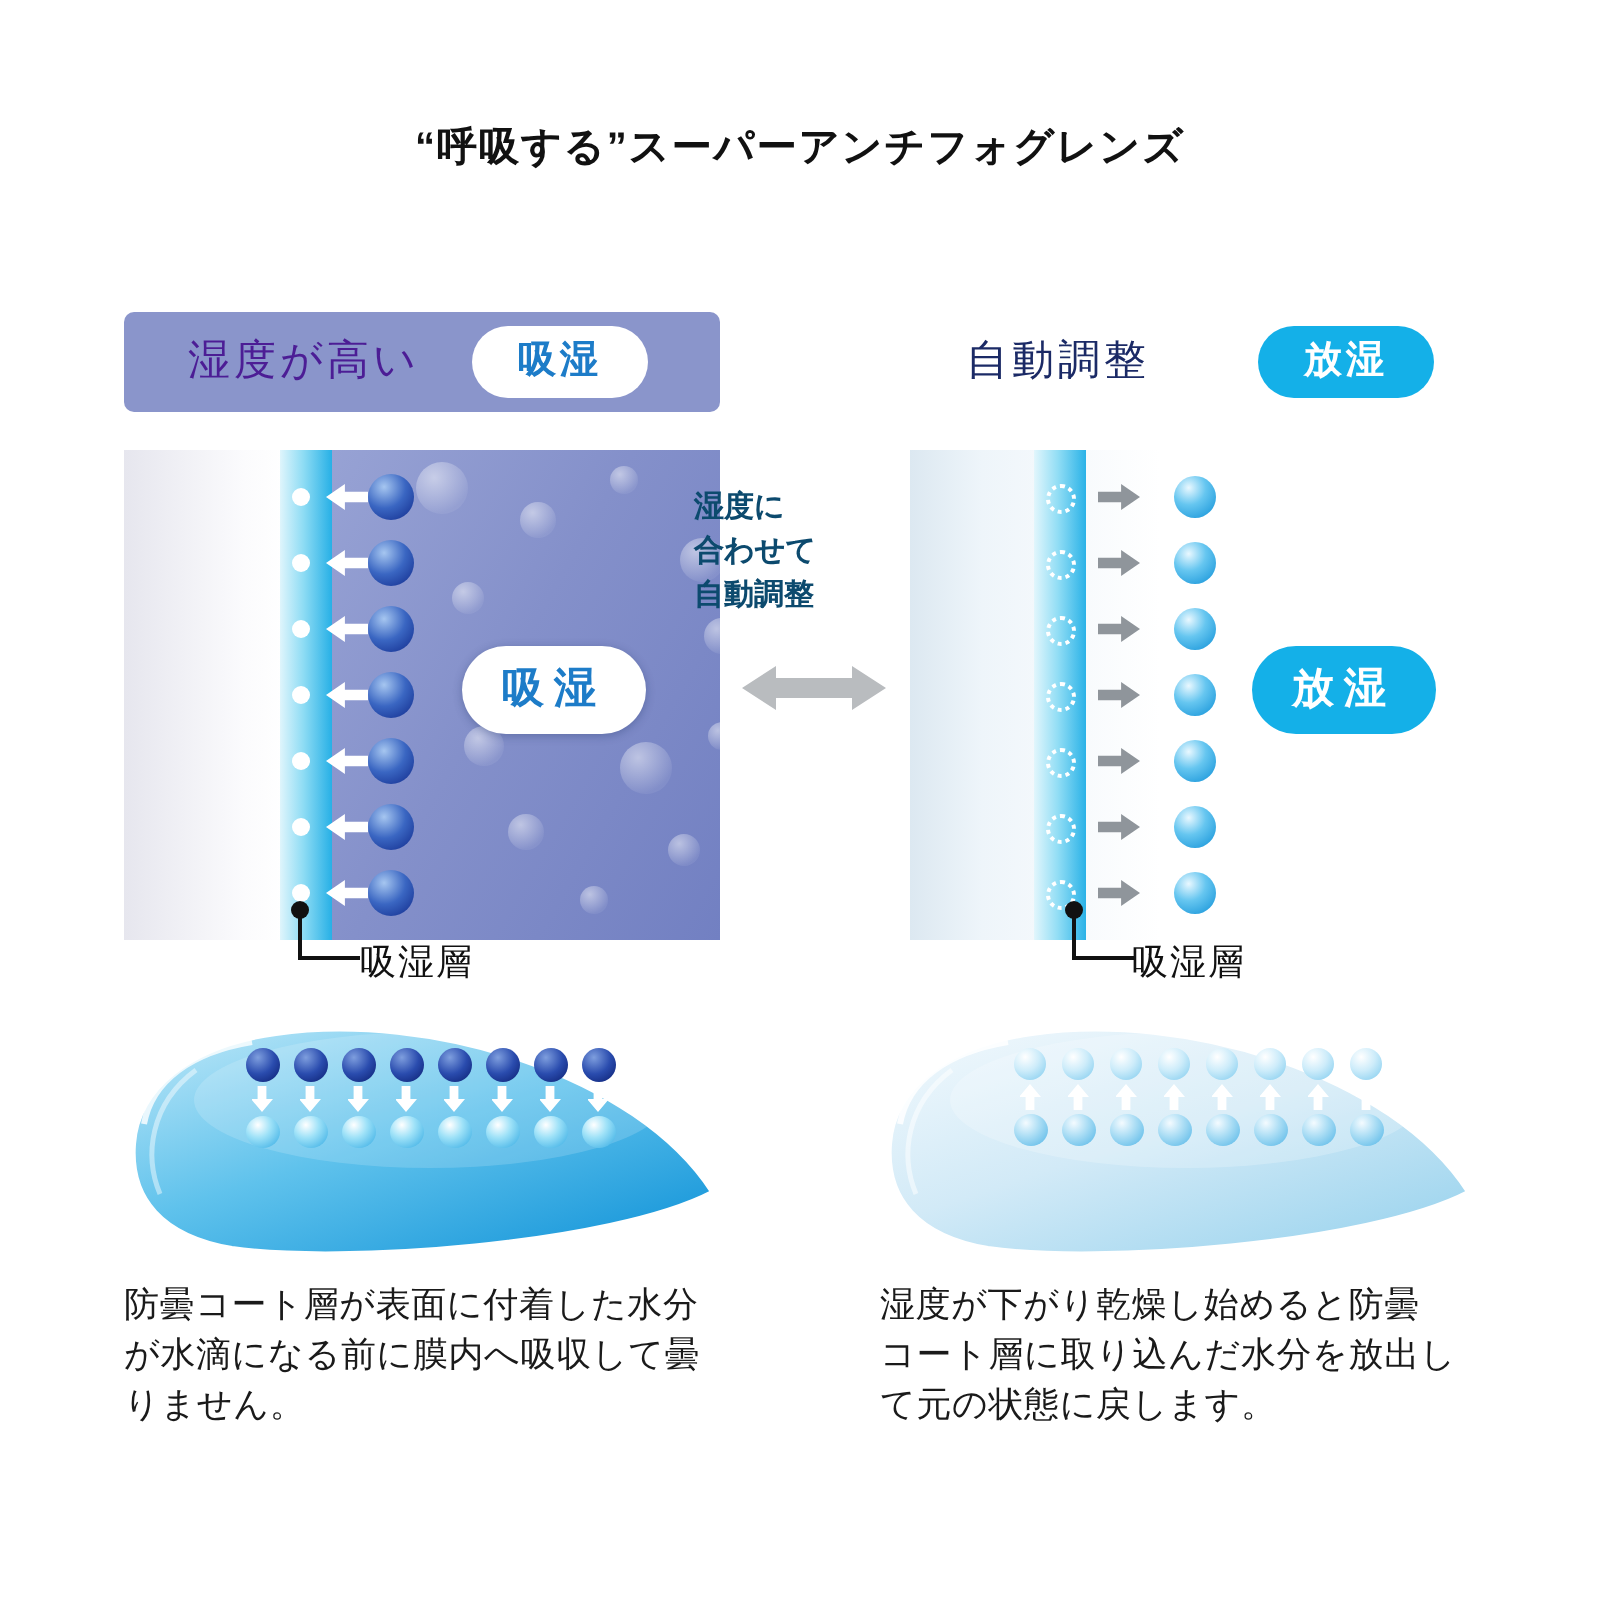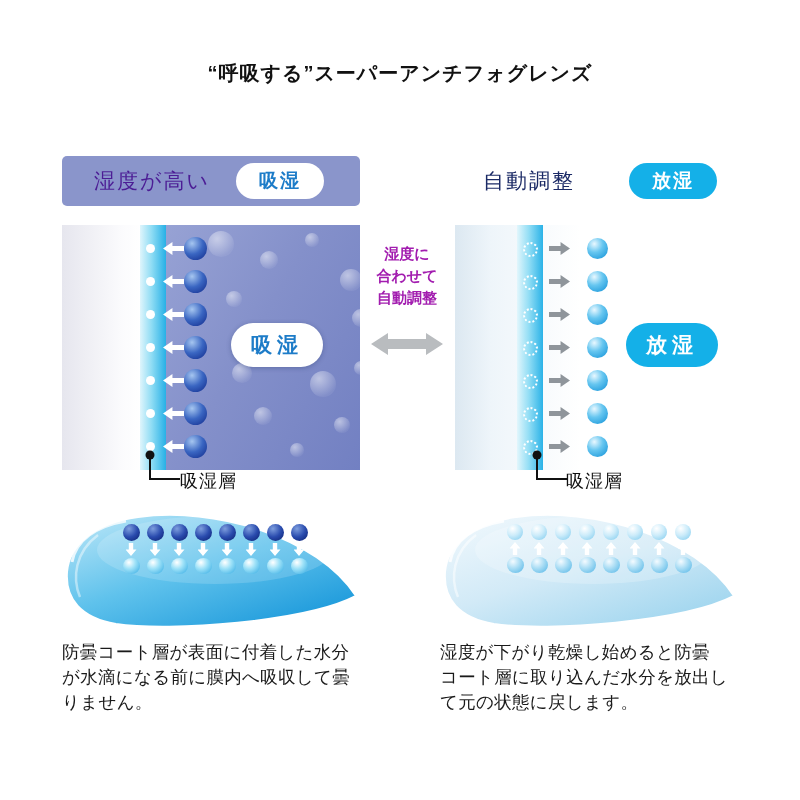--- a/index.html
+++ b/index.html
@@ -56,22 +56,22 @@
 
   
   .leader { position:absolute; top:448px; }
   .leader.cleft  { left:144px; }
   .leader.cright { left:531px; }
   .layer-label { position:absolute; top:469px; font-size:18px; color:#111; letter-spacing:1px; }
   .layer-label.cleft  { left:180px; }
   .layer-label.cright { left:566px; }
 
   
-  .center-note { position:absolute; left:357px; top:243px; width:100px; text-align:center;
-                 font-size:15px; font-weight:bold; color:#a21caf; line-height:22px; white-space:pre-line; }
+  .center-note { position:absolute; left:347px; top:243px; width:100px; 
+                 font-size:15px; font-weight:bold; color:#0c4a6e; line-height:22px; white-space:pre-line; }
   .center-arrow { position:absolute; left:371px; top:331px; }
 
   
   .lens { position:absolute; top:502px; }
   .lens.lleft  { left:60px; }
   .lens.lright { left:438px; }
   .lens svg { display:block; }
 
   .lens-mols { position:absolute; display:flex; gap:6px; z-index:6; }
   .lens-mols.lleft  { left:122px; top:524px; }

